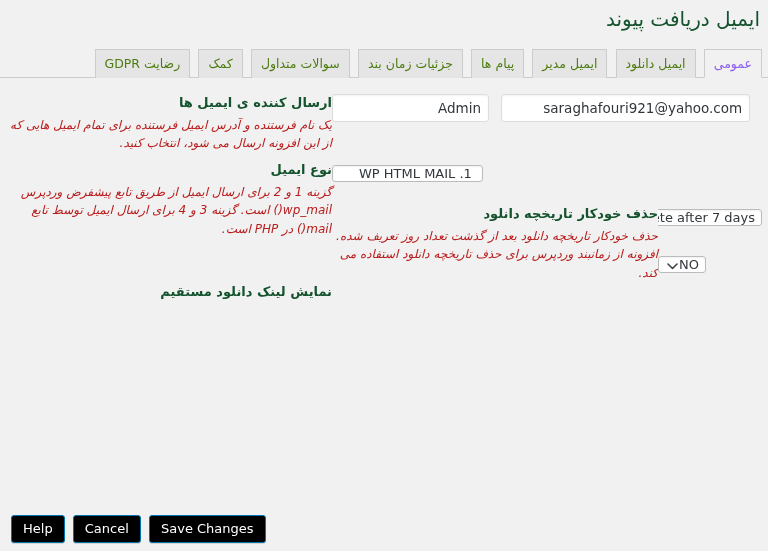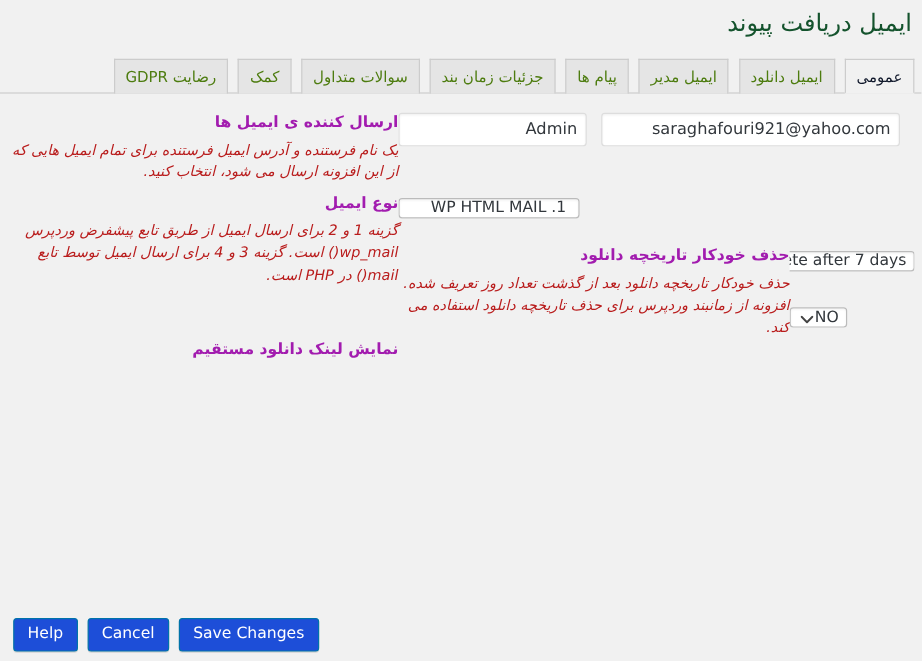--- a/index.html
+++ b/index.html
@@ -55,21 +55,21 @@
     border: 1px solid #ccc;
     border-bottom: none;
     text-decoration: none;
     vertical-align: top;
     box-sizing: border-box;
     height: 29px;
   }
   .nav-tab.active {
     background: #f1f1f1;
     border-bottom: 1px solid #f1f1f1;
-    color: #0f172a;
+    color: #8b5cf6;
   }
 
   
   .content {
     padding: 0 6px 0 6px;
   }
 
   .setting-row {
     position: relative;
     display: block;
@@ -80,21 +80,21 @@
     float: left;
     width: 326px;
     text-align: right;
     direction: rtl;
     padding: 0;
     box-sizing: border-box;
   }
   .setting-desc .sec-title {
     font-size: 13px;
     font-weight: bold;
-    color: #a21caf;
+    color: #14532d;
     margin: 0 0 3px 0;
     line-height: 1.5;
   }
   .setting-desc .sec-text {
     font-size: 12px;
     font-style: italic;
     color: #b91c1c;
     line-height: 1.55;
     margin: 0;
   }
@@ -164,21 +164,21 @@
   
   .footer-bar {
     position: absolute;
     bottom: 8px;
     left: 7px;
     direction: ltr;
     text-align: left;
   }
   .btn {
     display: inline-block;
-    background: #1d4ed8;
+    background: #000000;
     border: 1px solid #0073aa;
     border-radius: 3px;
     color: #fff;
     font-family: "DejaVu Sans", "Liberation Sans", sans-serif;
     font-size: 13px;
     font-weight: normal;
     line-height: 26px;
     height: 28px;
     padding: 0 11px;
     margin-left: 4px;

